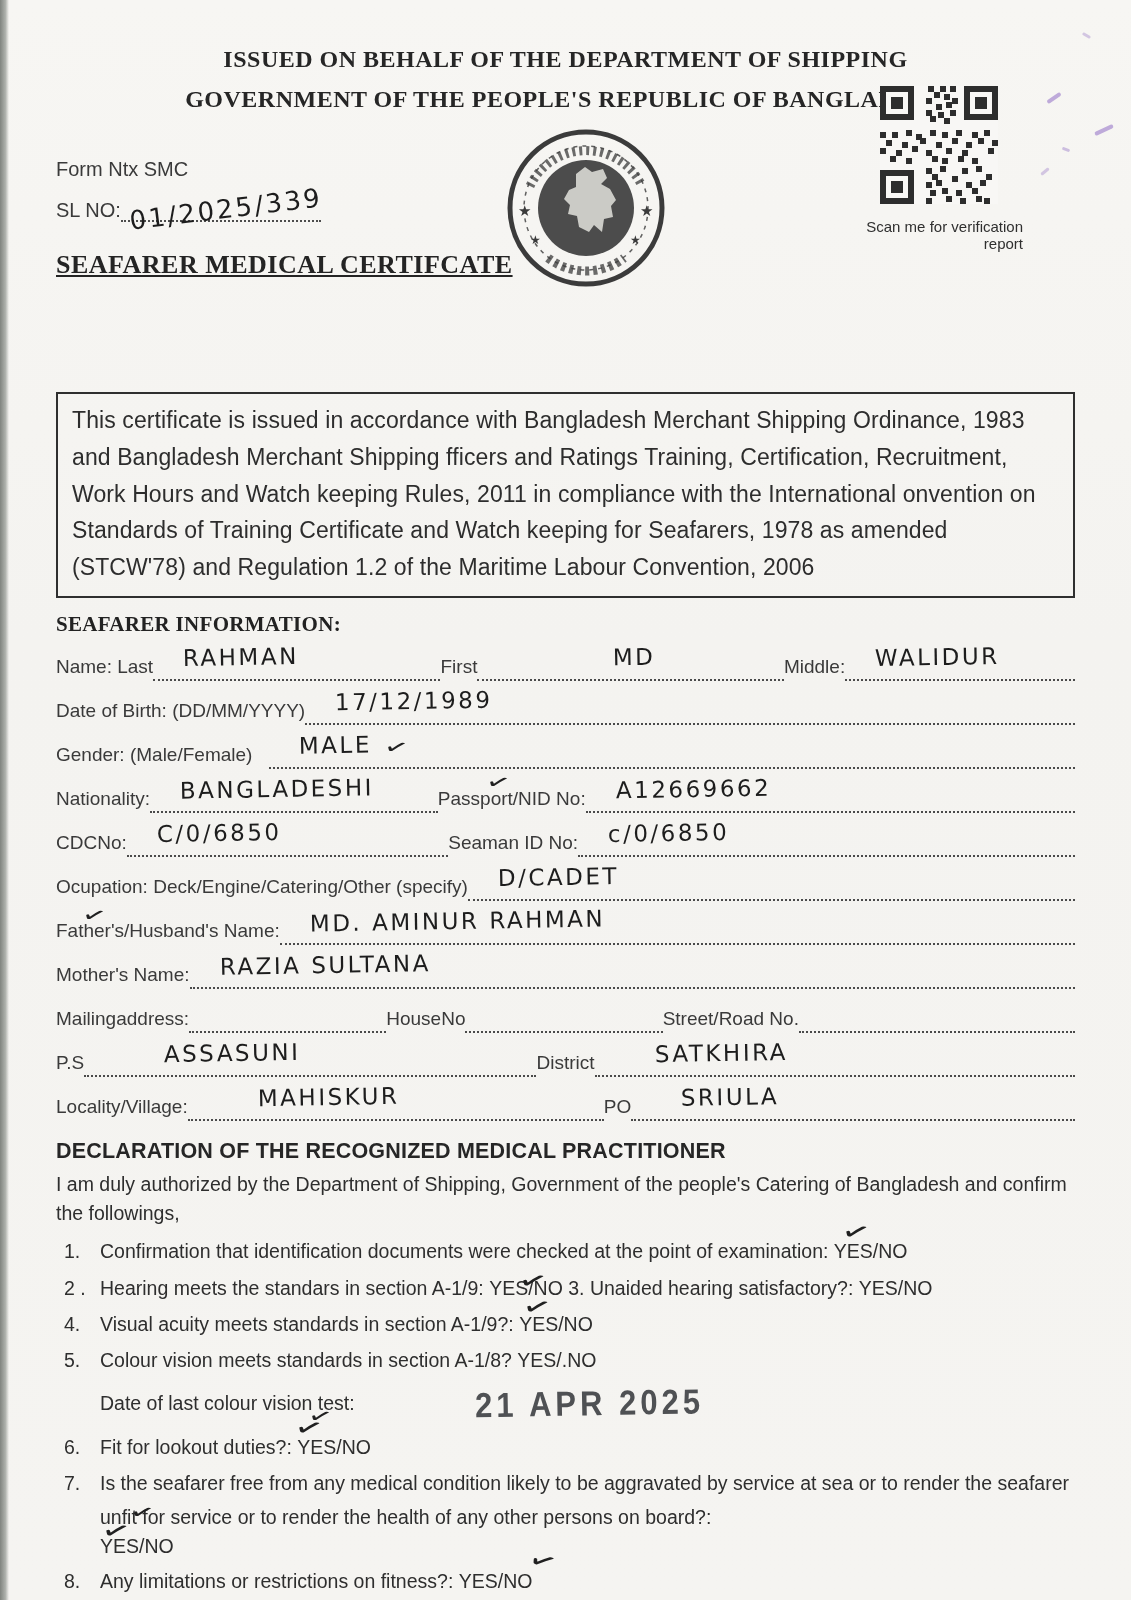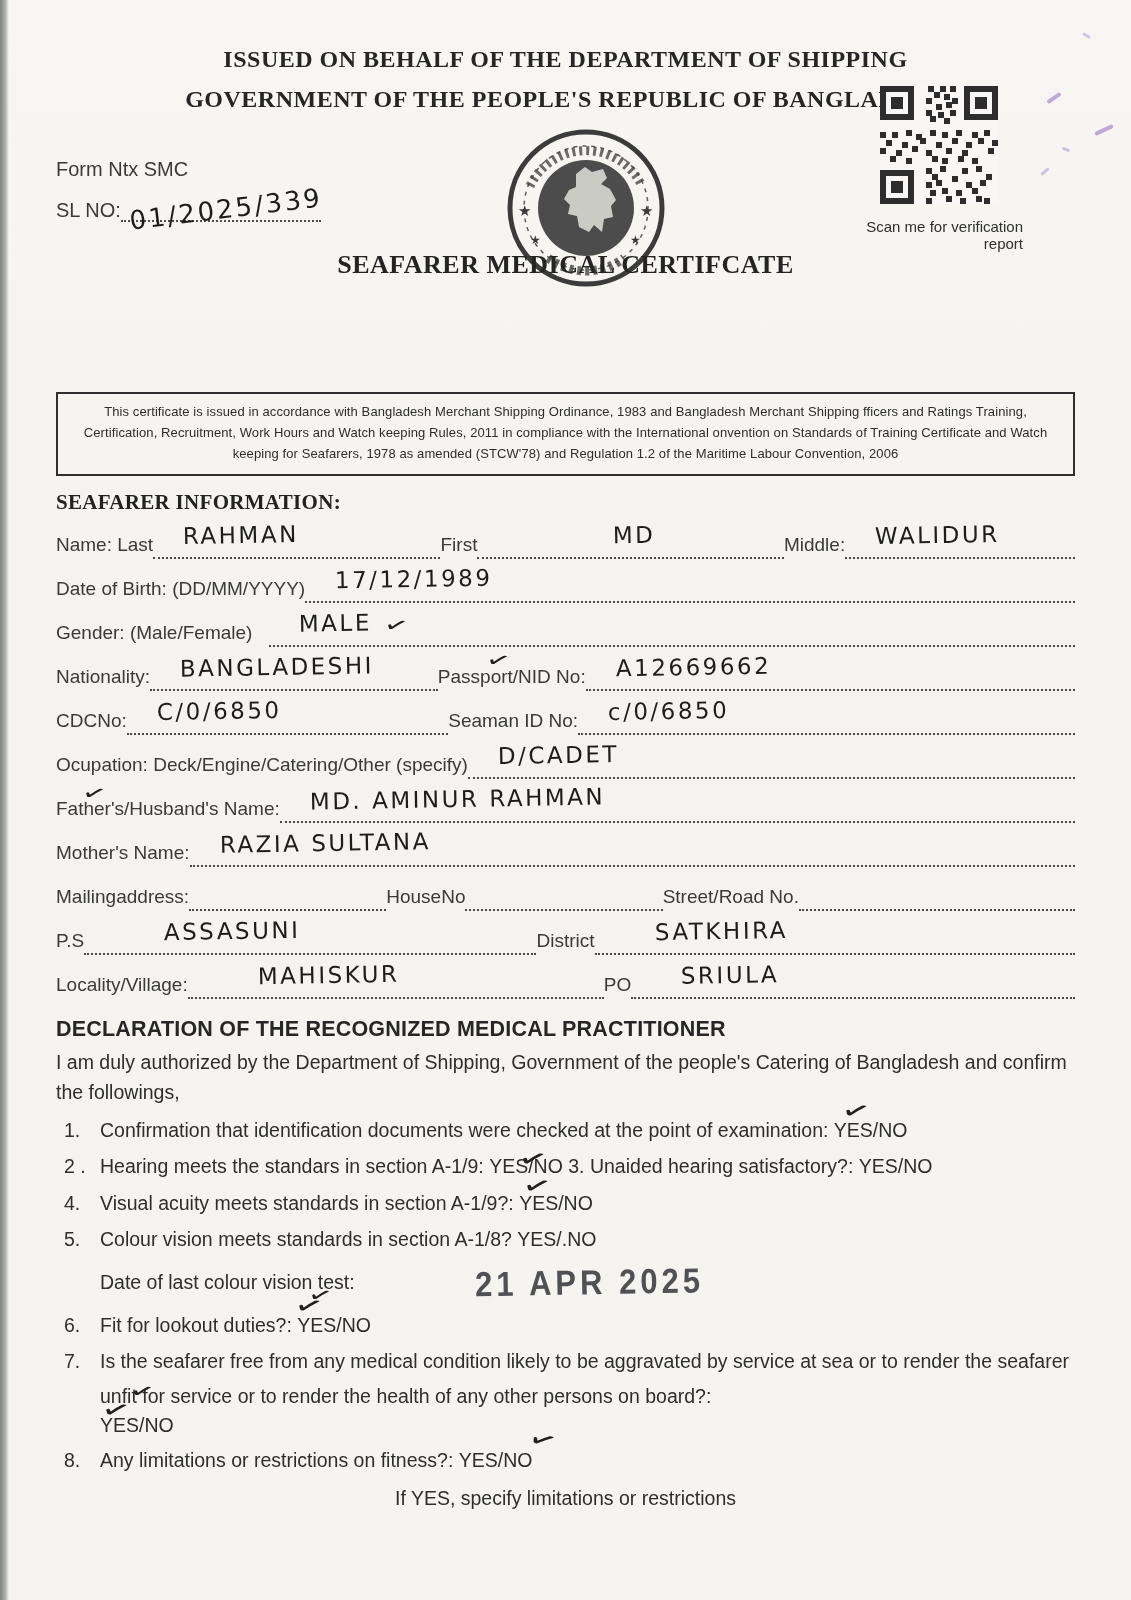--- a/index.html
+++ b/index.html
@@ -40,29 +40,29 @@
     86px 56px #2d2d2d,98px 52px #2d2d2d,112px 54px #2d2d2d,
     0 62px #2d2d2d,16px 64px #2d2d2d,32px 60px #2d2d2d,46px 64px #2d2d2d,66px 62px #2d2d2d,
     82px 64px #2d2d2d,108px 62px #2d2d2d,
     10px 70px #2d2d2d,26px 72px #2d2d2d,52px 70px #2d2d2d,62px 72px #2d2d2d,78px 70px #2d2d2d,92px 72px #2d2d2d,
     46px 82px #2d2d2d,60px 80px #2d2d2d,82px 82px #2d2d2d,96px 80px #2d2d2d,
     52px 88px #2d2d2d,72px 90px #2d2d2d,106px 88px #2d2d2d,
     46px 96px #2d2d2d,56px 94px #2d2d2d,86px 96px #2d2d2d,100px 94px #2d2d2d,
     62px 102px #2d2d2d,76px 104px #2d2d2d,92px 102px #2d2d2d,
     46px 112px #2d2d2d,66px 110px #2d2d2d,104px 112px #2d2d2d,50px 104px #2d2d2d,80px 112px #2d2d2d,96px 110px #2d2d2d;}
   .qr-caption{margin-top:14px;font-size:15px;color:#2f2f2f;}
-  .doc-title{position:absolute;width:100%;text-align:center;top:250px;
-    font-family:"Liberation Serif",serif;font-weight:bold;font-size:26px;color:#242424;letter-spacing:.5px;}
+  .doc-title{position:absolute;width:100%;text-align:left;top:250px;
+    font-family:"Liberation Serif",serif;font-weight:bold;font-size:26px;color:#242424;letter-spacing:.5px;text-decoration:underline;}
 
   
   .smudge{position:absolute;background:#8f6cc4;opacity:.55;border-radius:2px;z-index:4;}
 
   
-  .intro-box{border:2.5px solid #2f2f2f;padding:8px 14px 10px;font-size:13px;line-height:1.6;
-    color:#2d2d2d;letter-spacing:.1px;text-align:center;}
+  .intro-box{border:2.5px solid #2f2f2f;padding:8px 14px 10px;font-size:23px;line-height:1.6;
+    color:#2d2d2d;letter-spacing:.1px;}
 
   
   .sec-head{font-family:"Liberation Serif",serif;font-weight:bold;font-size:21px;color:#222;
     margin:14px 0 2px;letter-spacing:.3px;}
   .frow{display:flex;align-items:flex-end;font-size:19px;color:#3a3a3a;margin-top:11px;height:33px;white-space:nowrap;}
   .lbl{padding-bottom:3px;position:relative;}
   .fill{flex:1;border-bottom:2.5px dotted #4a4a4a;position:relative;display:flex;height:100%;}
   .fill.ctr{justify-content:center;}
   .hw{font-family:"DejaVu Sans",sans-serif;font-size:23px;letter-spacing:2.5px;color:#1d1d1d;
     transform:rotate(-1deg);white-space:nowrap;line-height:1;}

